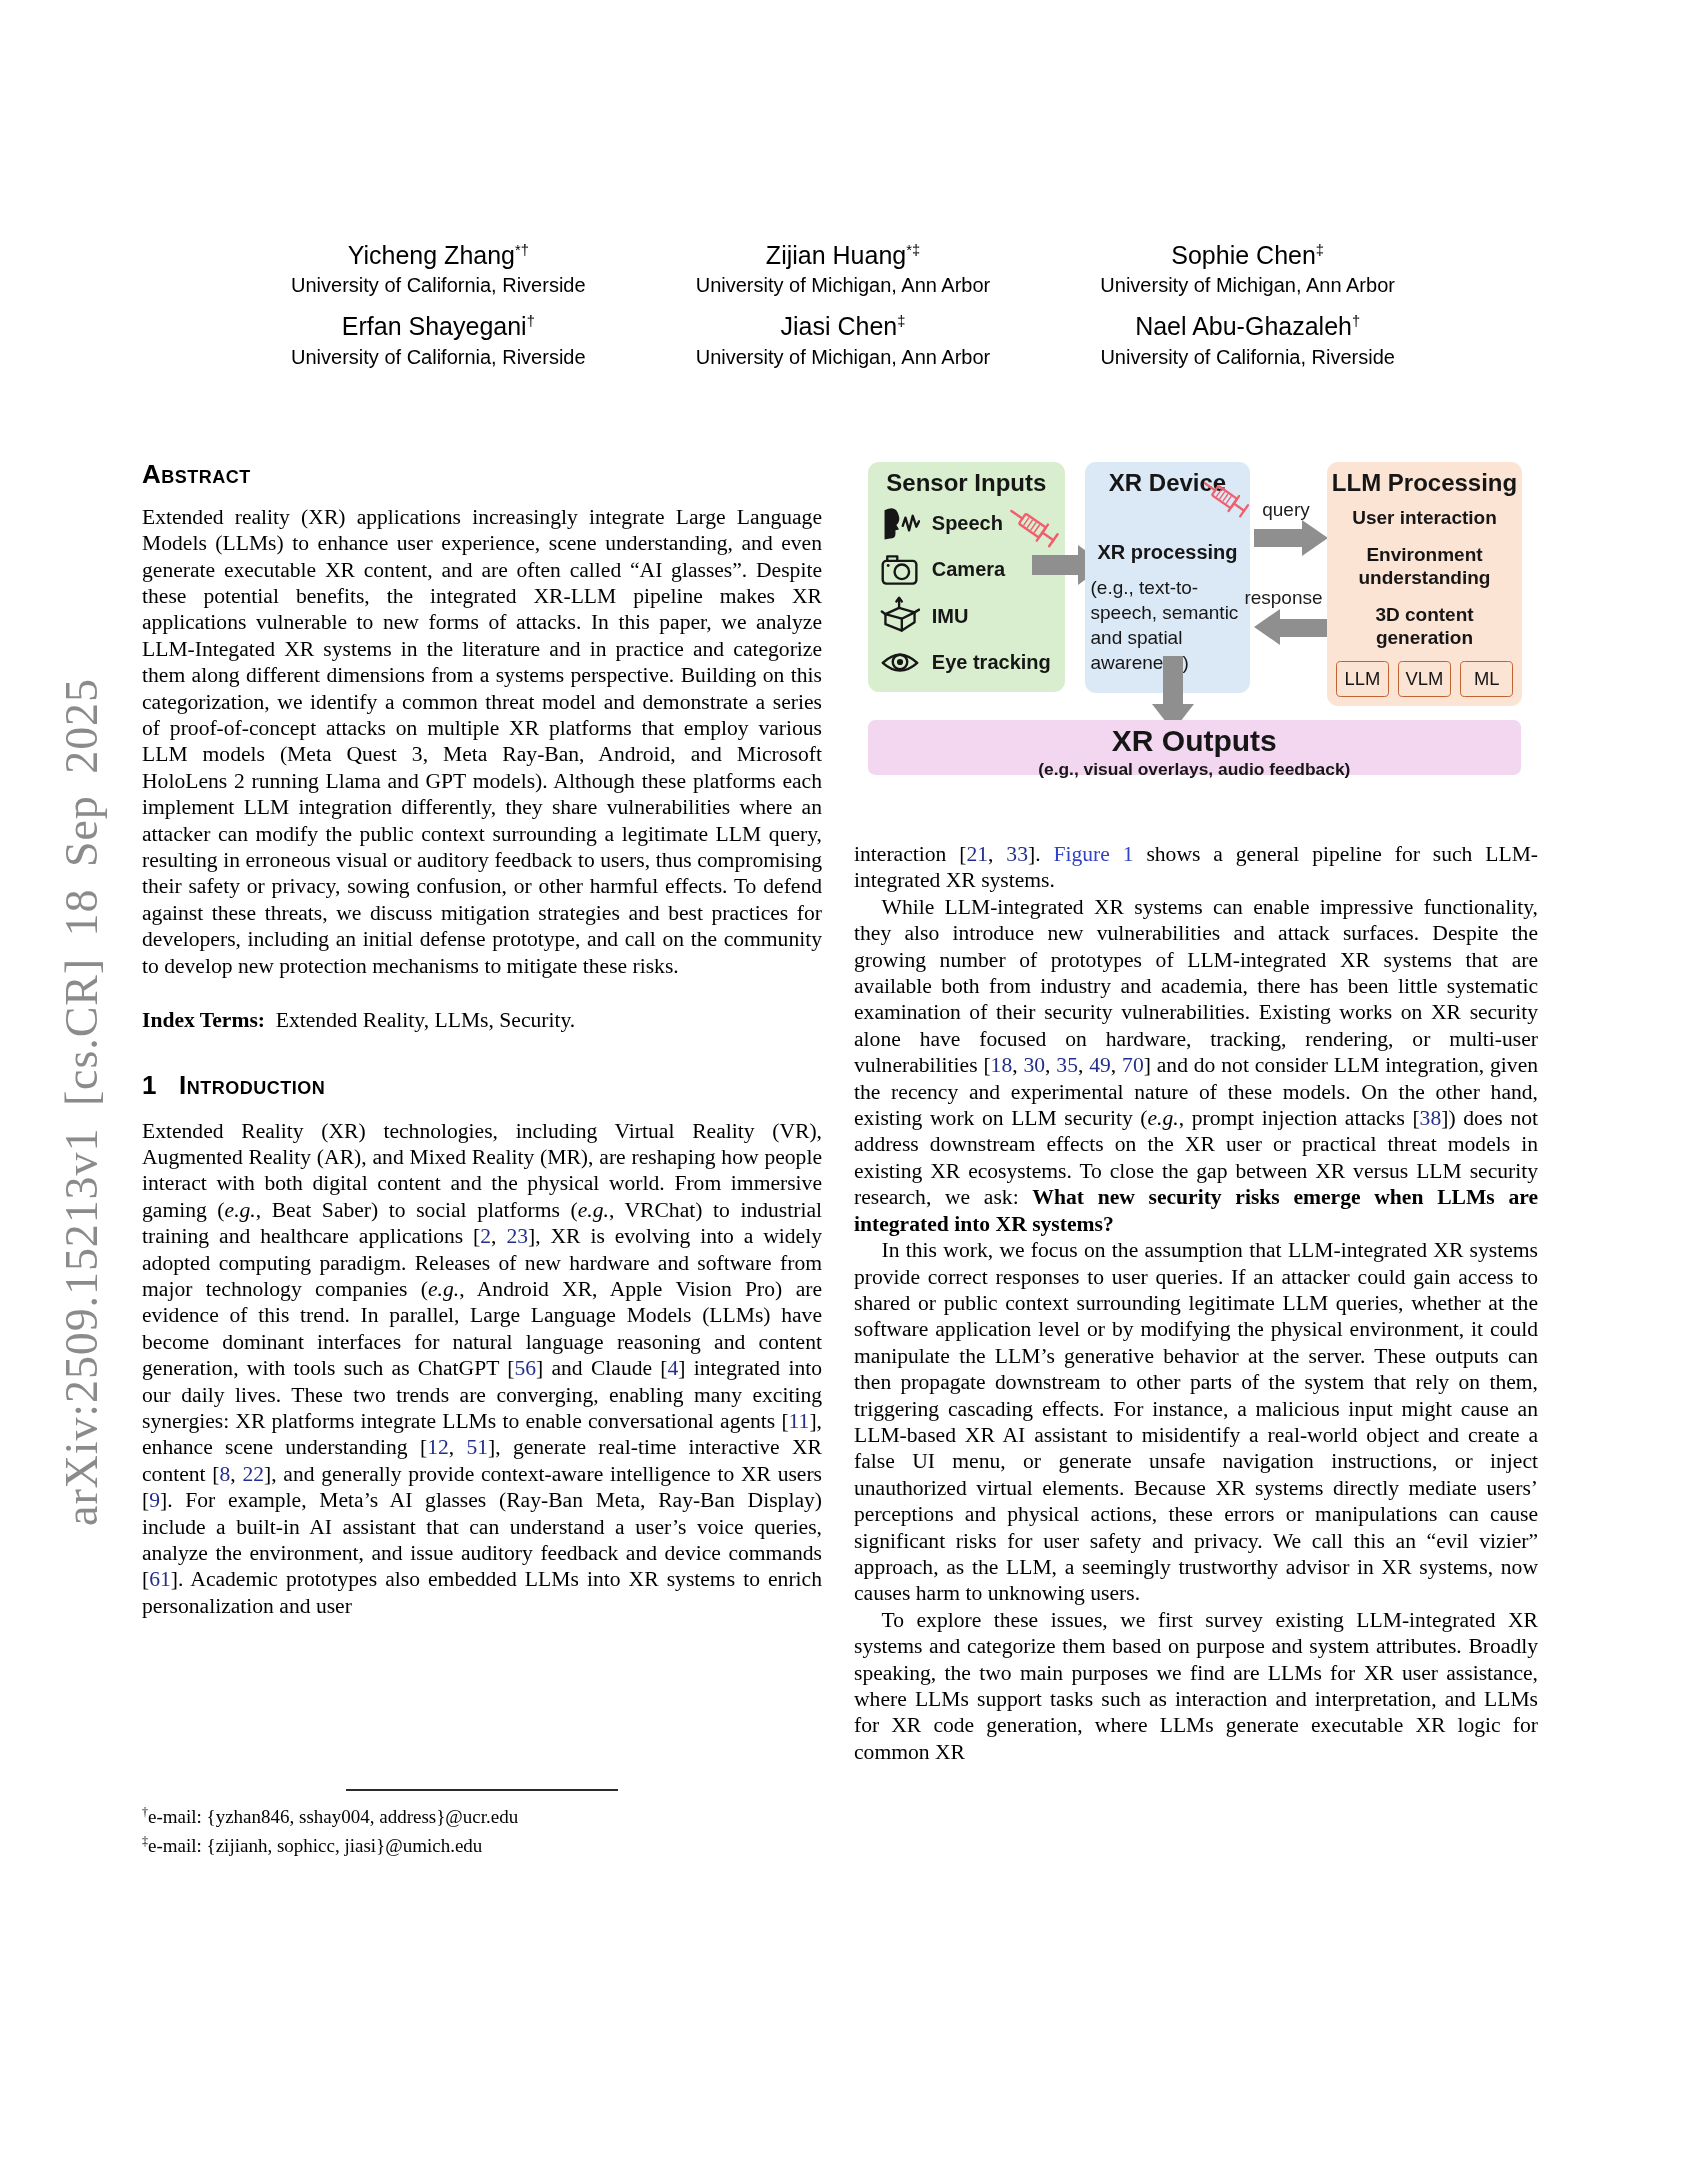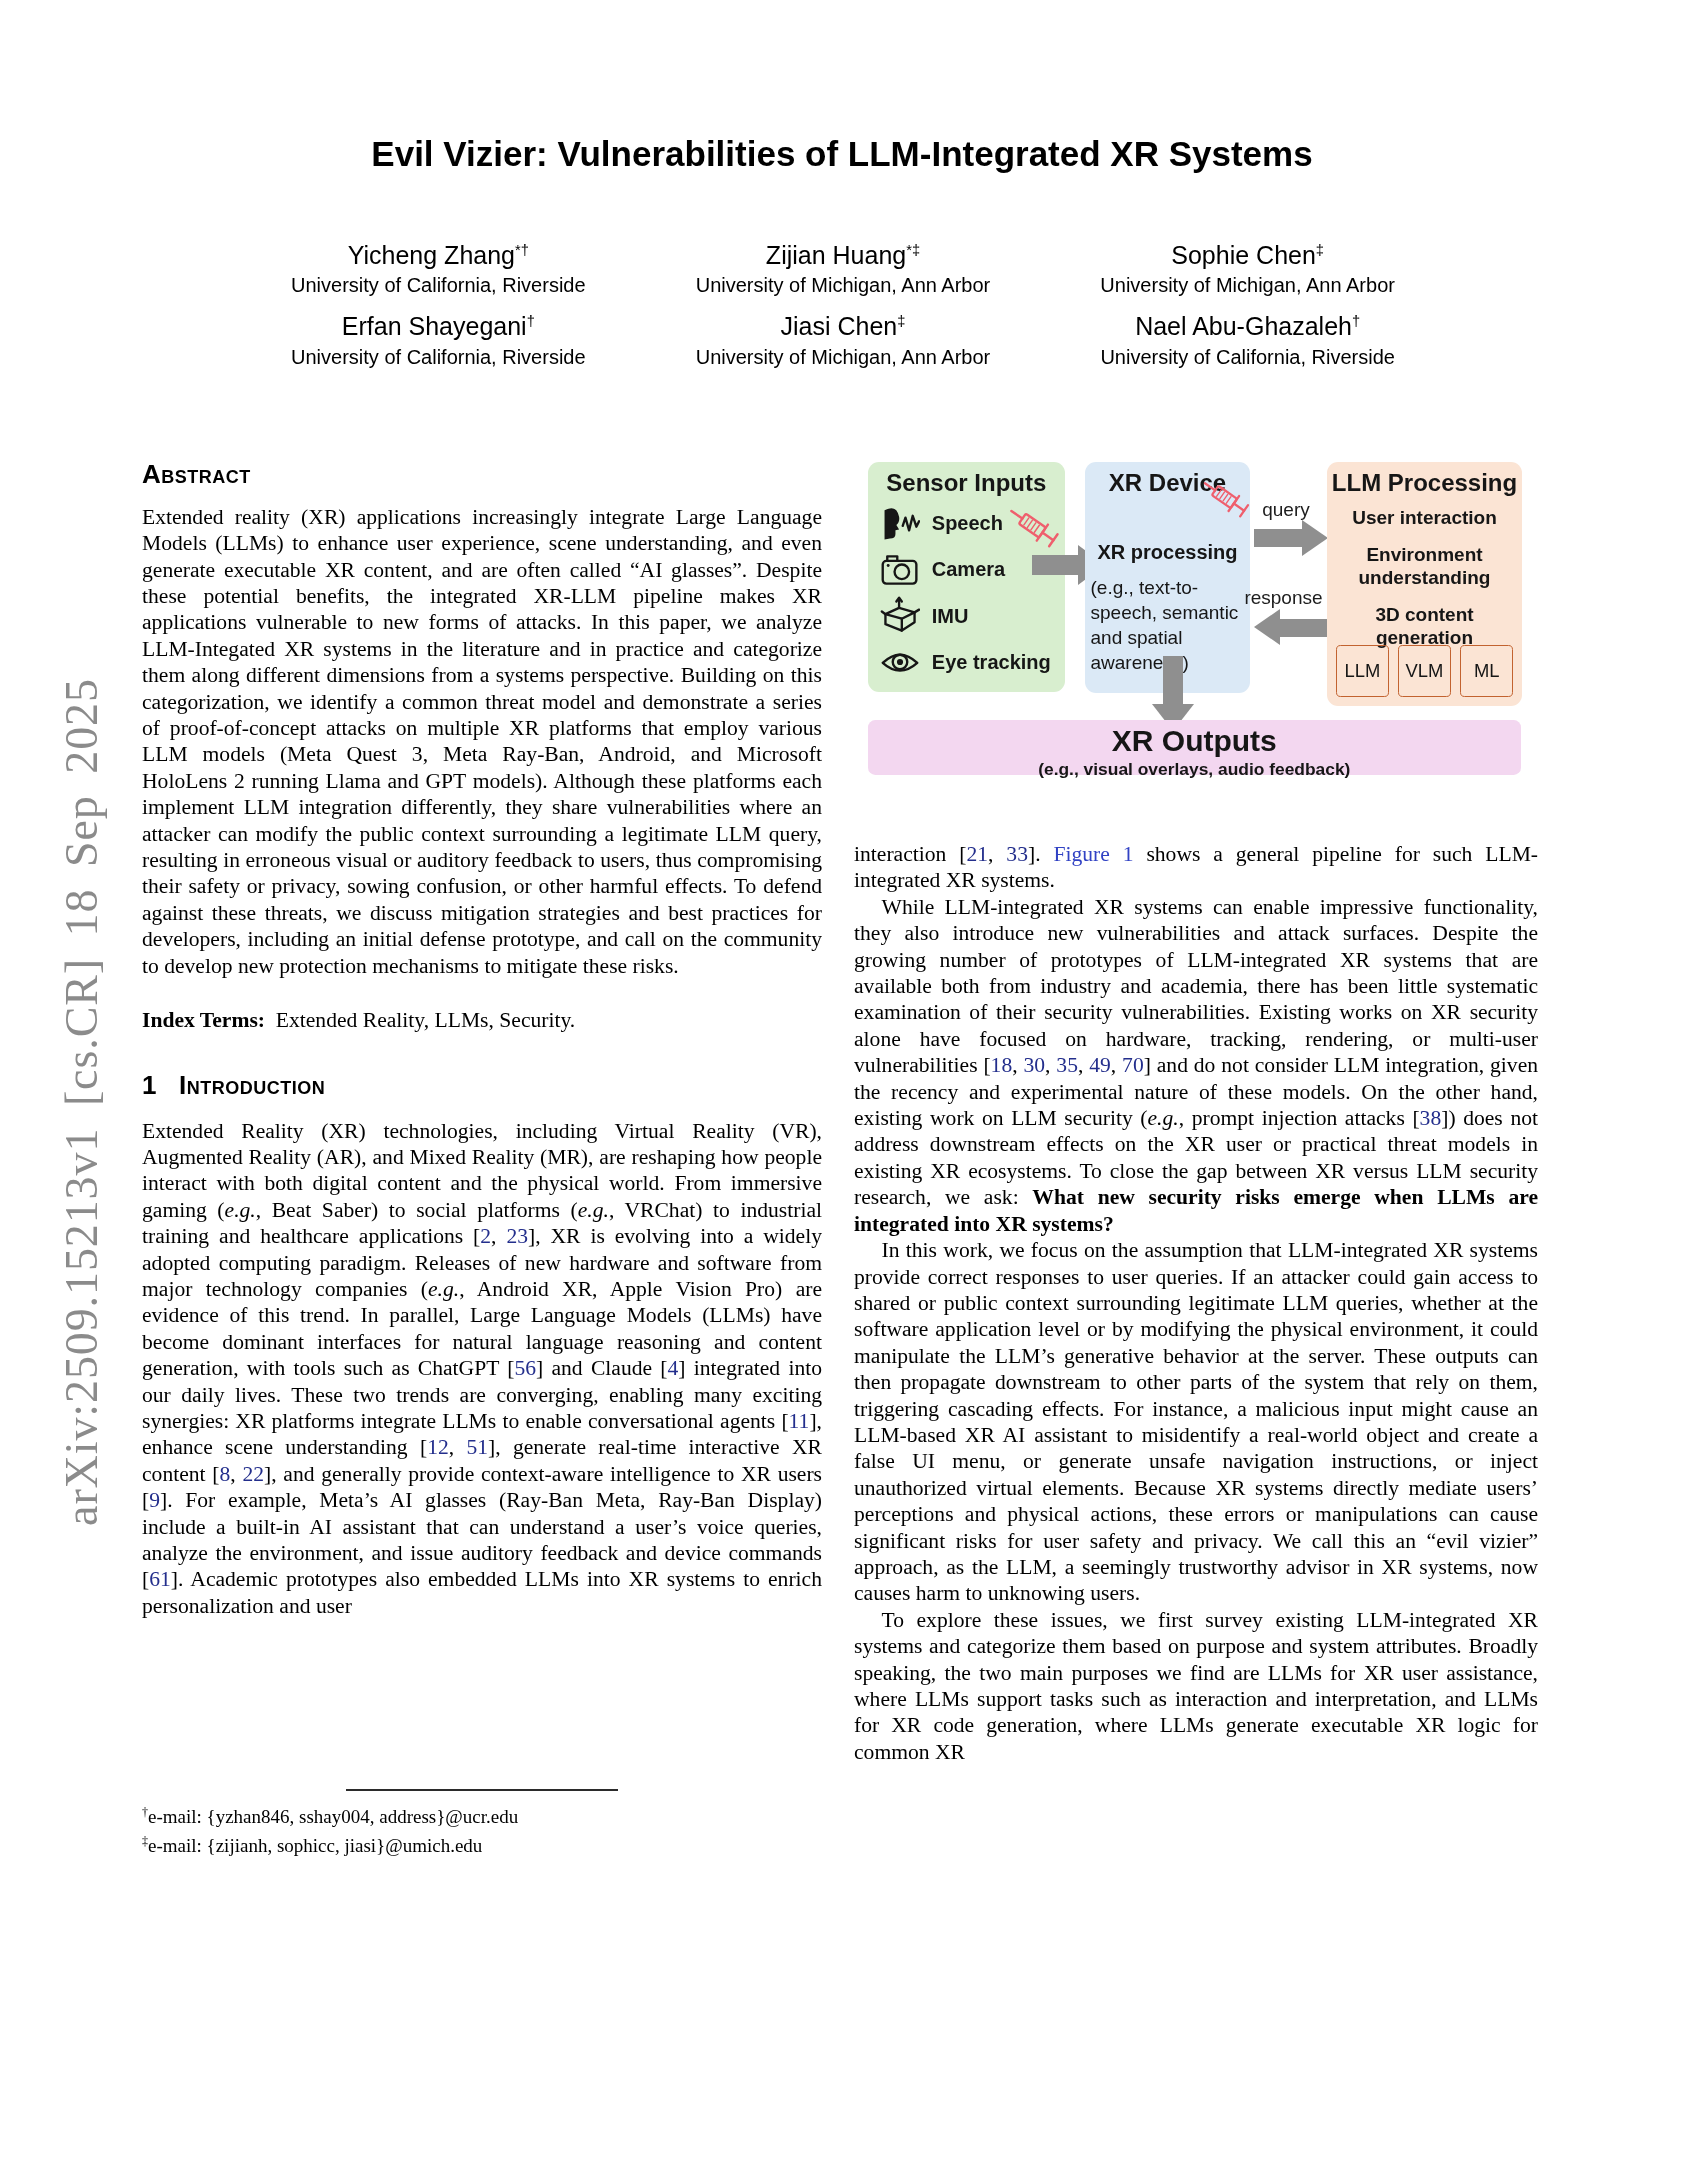--- a/index.html
+++ b/index.html
@@ -62,21 +62,21 @@
   .icn-fill{fill:#161616;stroke:none;}
 
   .xr-bold{text-align:center;font-weight:bold;font-size:20px;margin-top:44px;}
   .xr-detail{text-align:left;font-size:19px;line-height:25px;margin:11px auto 0 auto;width:154px;}
 
   .llm-item{text-align:center;font-weight:bold;font-size:19px;line-height:23px;}
   .llm-item.m1{margin-top:9.2px;}
   .llm-item.m2{margin-top:13.8px;}
   .chips{position:absolute;bottom:8.3px;left:0;right:0;display:flex;justify-content:center;gap:9.2px;}
   .chip{border:1.8px solid var(--chip_border,#c2622f);border-radius:4.6px;font-size:18.4px;
-    padding:14px 0;width:51px;text-align:center;background:transparent;}
+    padding:6px 0;width:51px;text-align:center;background:transparent;}
 
   .pink-title{text-align:center;font-weight:bold;font-size:30px;margin-top:3.7px;}
   .pink-sub{text-align:center;font-size:17.4px;margin-top:0.9px;font-weight:bold;}
 
   .shaft{position:absolute;background:var(--arrow_gray,#8f8f8f);}
   .head{position:absolute;width:0;height:0;}
   .arrow-label{position:absolute;font-size:19px;text-align:center;color:#1d1d1d;}
 
   .syringe{position:absolute;transform:rotate(35deg);}
   .syr{stroke:var(--syringe_red,#ef5f6d);fill:none;stroke-width:4;stroke-linecap:round;}
@@ -86,21 +86,20 @@
     font-size:21.6px;}
   .right-text-start{margin-top:64px;}
 </style>
 </head>
 <body>
 
 <div class="page">
 
   <div class="arxiv-stamp">arXiv:2509.15213v1 [cs.CR] 18 Sep 2025</div>
 
-  <h1 class="title">Evil Vizier: Vulnerabilities of LLM-Integrated XR Systems</h1>
 
   <div class="authors">
     <div class="author">
       <div class="author-name"><span>Yicheng Zhang</span><sup>*†</sup></div>
       <div class="author-affil">University of California, Riverside</div>
     </div>
     <div class="author">
       <div class="author-name"><span>Zijian Huang</span><sup>*‡</sup></div>
       <div class="author-affil">University of Michigan, Ann Arbor</div>
     </div>

